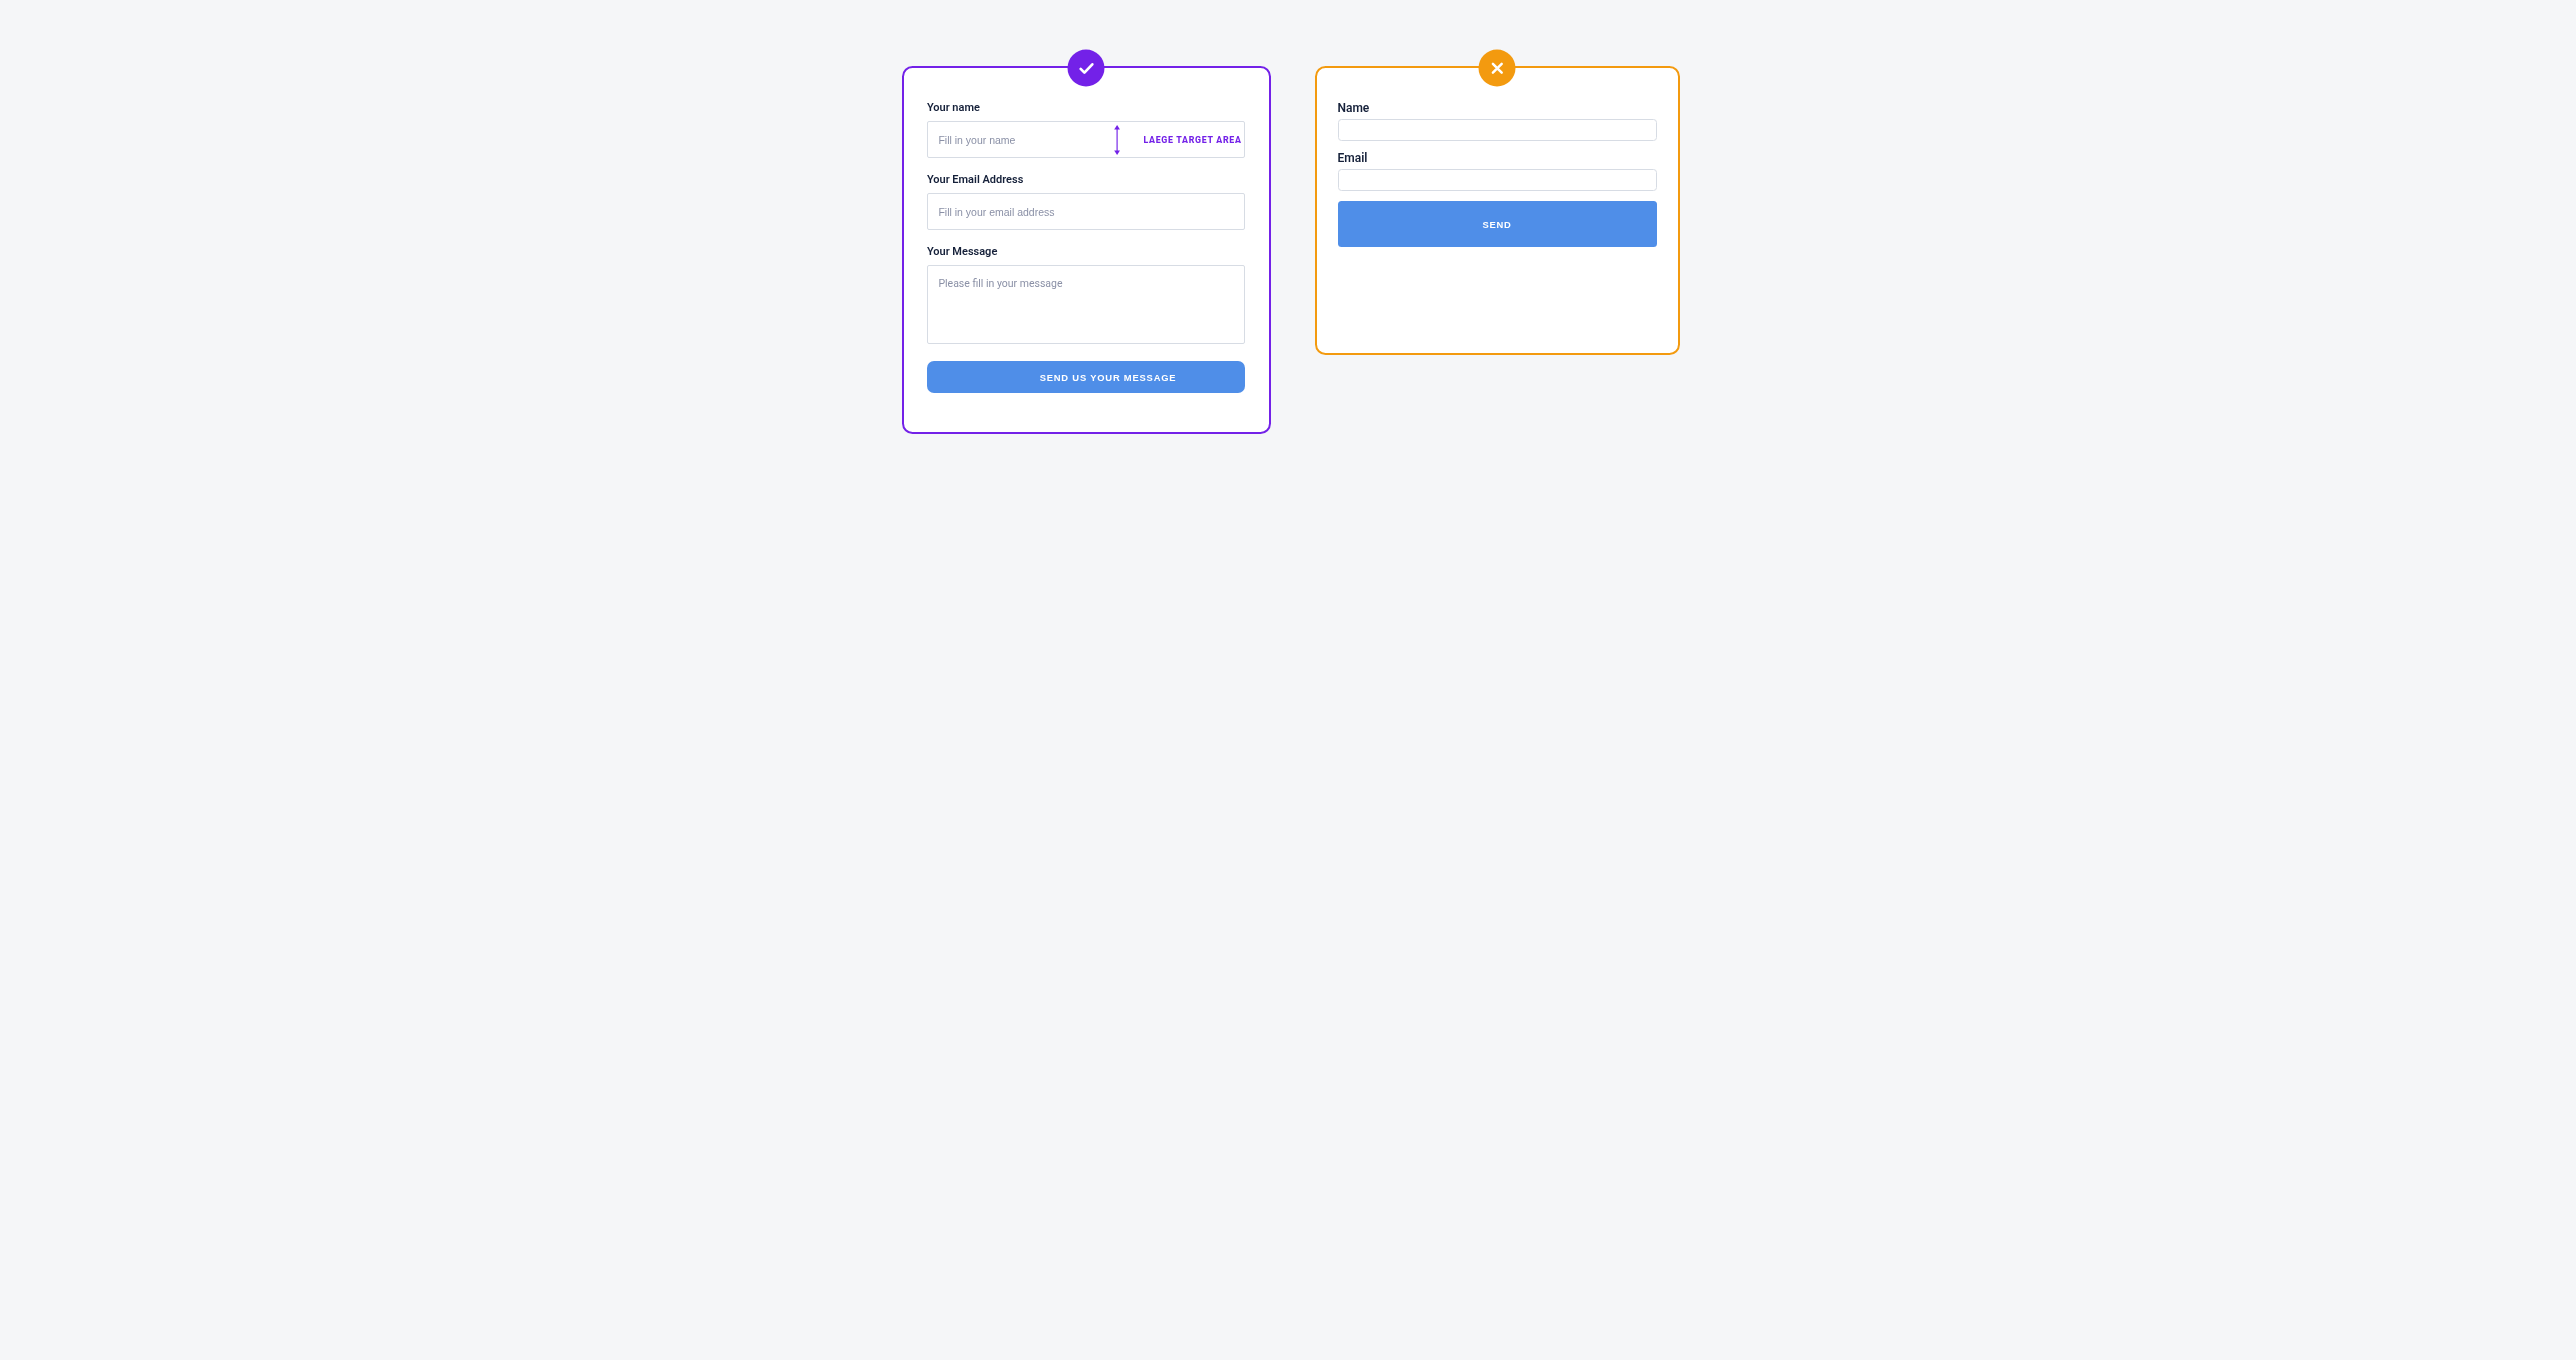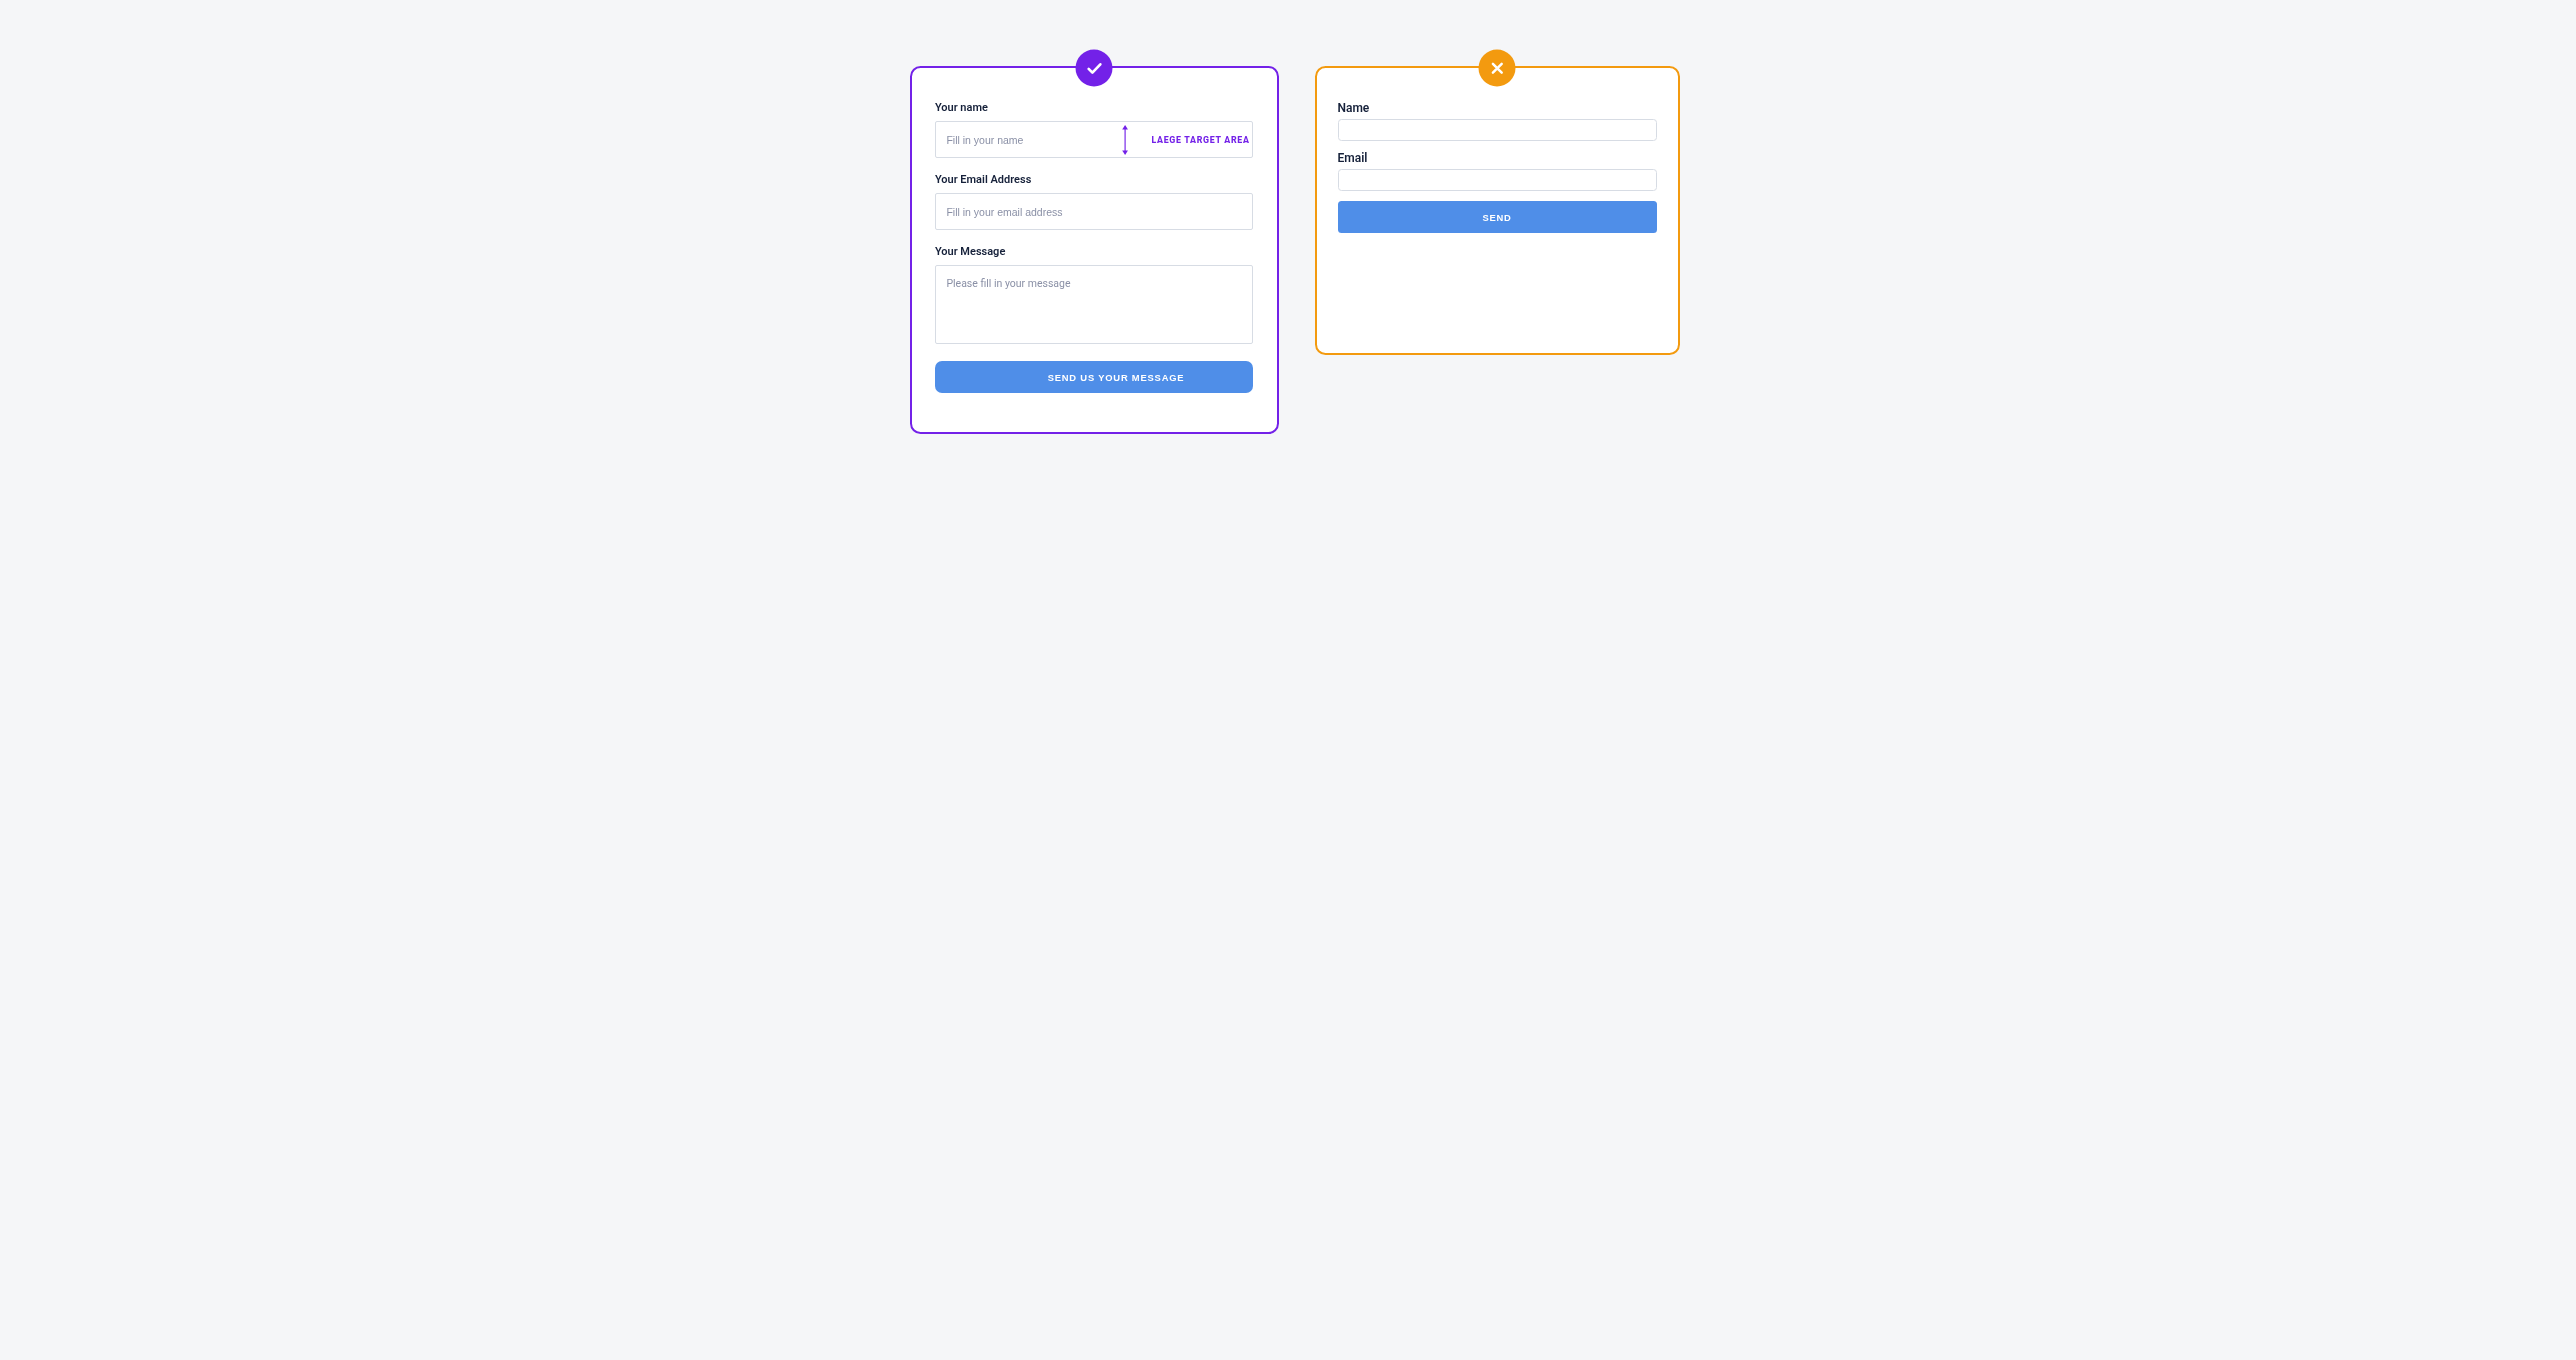--- a/index.html
+++ b/index.html
@@ -16,21 +16,21 @@
     position: relative;
     background: #f5f6f8;
   }
   .card {
     position: absolute;
     background: #ffffff;
     border-radius: 10.5px;
   }
   
   .good {
-    left: 58px;
+    left: 50px;
     top: 66px;
     width: 369px;
     height: 368px;
     border: 2.3px solid #7321E8;
     padding: 33px 23.4px 23.4px 23.4px;
   }
   .good .circle-badge {
     position: absolute;
     left: 50%;
     top: 0;
@@ -139,21 +139,21 @@
     border-radius: 3.5px;
     background: #fff;
     font-size: 9.4px;
     color: #16213a;
     font-family: inherit;
   }
   .bad .input { height: 22px; padding: 0 5.9px; }
   .bad .textarea { height: 64px; padding: 5.9px; resize: none; }
   .bad .submit-btn {
     width: 100%;
-    height: 32px;
+    height: 46px;
     background: #4f8ee8;
     color: #fff;
     border: none;
     border-radius: 3.5px;
     font-size: 9.4px;
     font-weight: 800;
     letter-spacing: 0.8px;
     cursor: pointer;
   }
   svg { display: block; }

